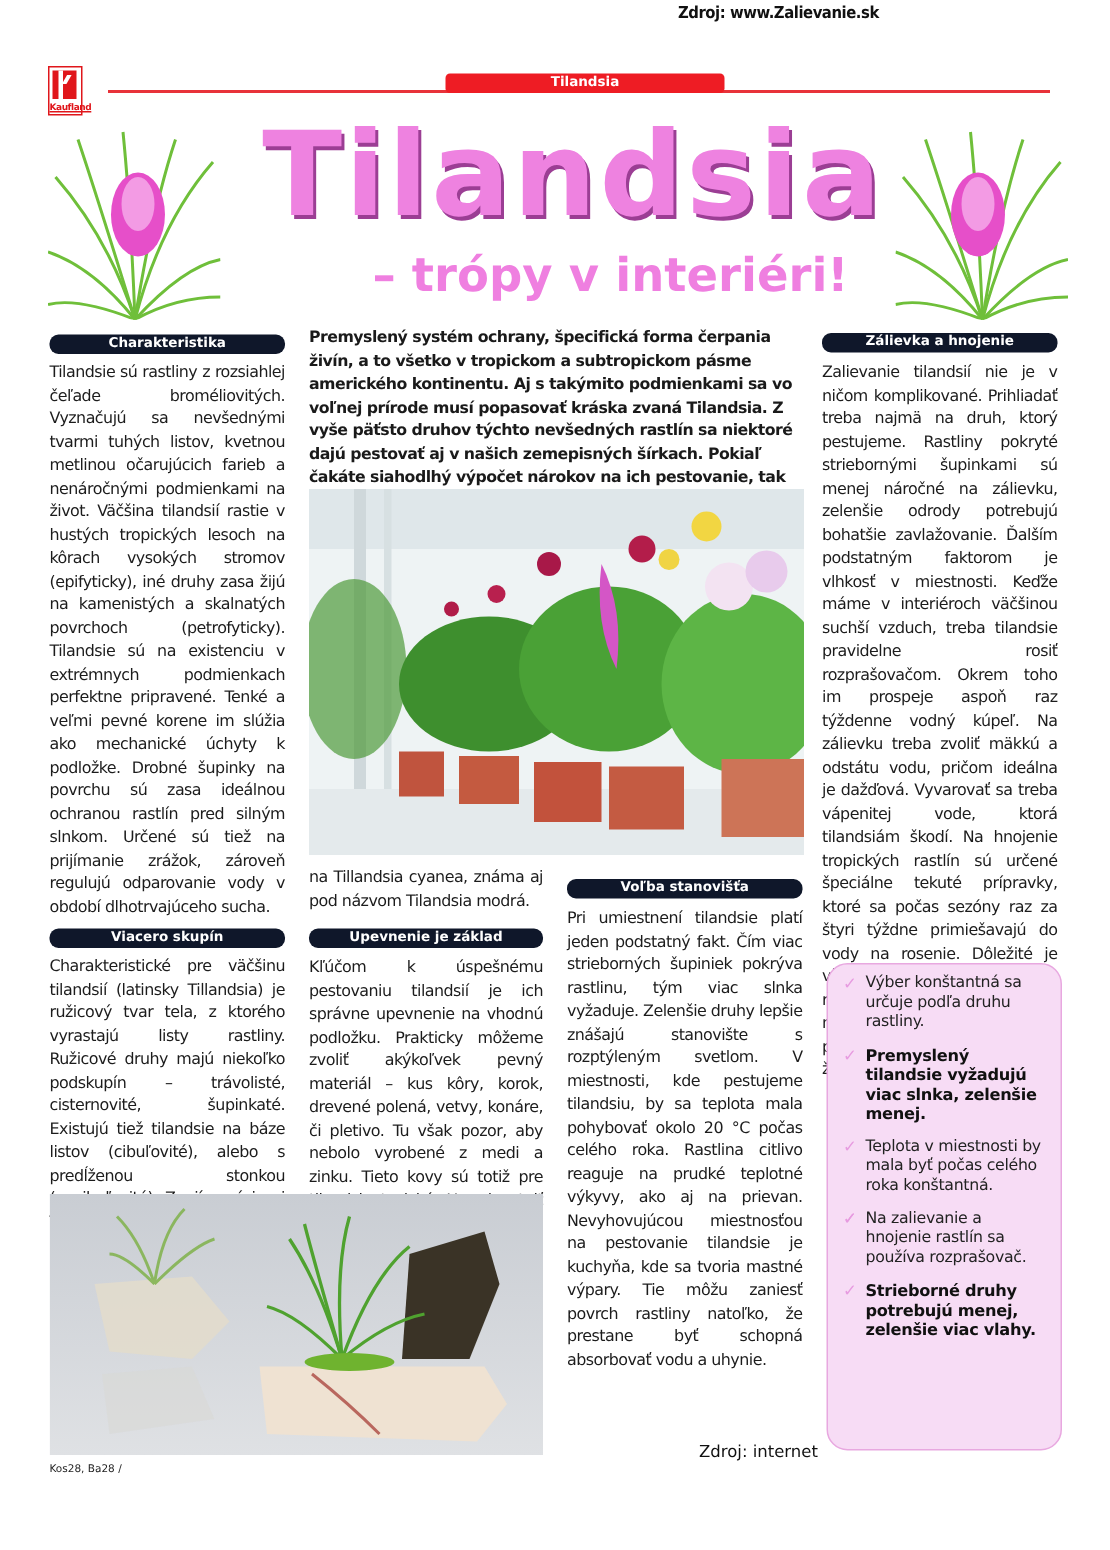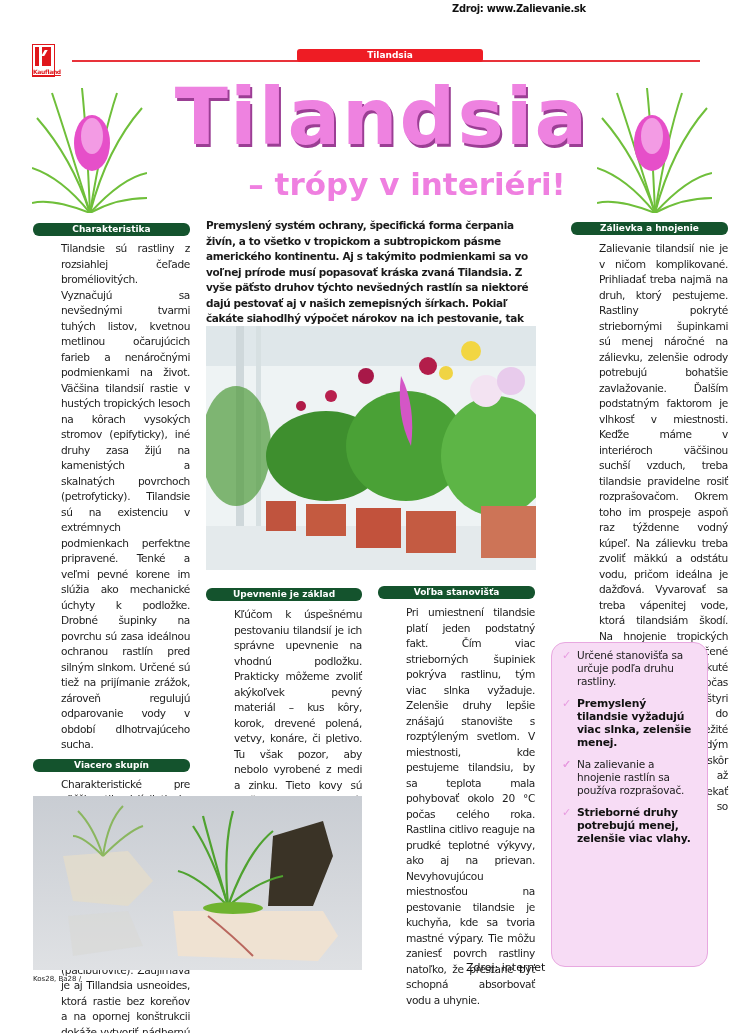--- a/index.html
+++ b/index.html
@@ -17,33 +17,33 @@
   .rule { position: absolute; left: 72px; right: 40px; top: 60px; height: 1.5px; background: #e8323a; }
   .section-pill { position: absolute; left: 297px; top: 49px; width: 186px; height: 13px; background: #ee1c24; border-radius: 3px; color: #fff; font-size: 9px; font-weight: bold; text-align: center; line-height: 13px; }
 
   .hero { position: absolute; left: 32px; top: 78px; width: 680px; height: 135px; }
   .plant { position: absolute; top: 0; width: 115px; height: 135px; }
   .plant.left { left: 0; }
   .plant.right { right: 0; }
   .title { position: absolute; left: 100px; top: -6px; width: 500px; text-align: center; font-family: "DejaVu Sans", sans-serif; font-weight: bold; font-size: 78px; letter-spacing: 2px; color: #ee82e0; text-shadow: 2px 3px 0 #9b3e94; }
   .subtitle { position: absolute; left: 200px; top: 88px; width: 350px; text-align: center; font-weight: bold; font-size: 31px; color: #ef7fe0; }
 
-  .head-pill { height: 13px; background: #14532d; border-radius: 6px; color: #fff; font-size: 9px; font-weight: bold; text-align: center; line-height: 13px; margin: 0 0 6px 0; }
-  .body-text { font-size: 10.6px; line-height: 15.5px; text-align: justify; color: #1c1c1c; font-family: "DejaVu Sans", sans-serif; letter-spacing: -0.35px; margin-left: 28px; }
+  .head-pill { height: 13px; background: #0f172a; border-radius: 6px; color: #fff; font-size: 9px; font-weight: bold; text-align: center; line-height: 13px; margin: 0 0 6px 0; }
+  .body-text { font-size: 10.6px; line-height: 15.5px; text-align: justify; color: #1c1c1c; font-family: "DejaVu Sans", sans-serif; letter-spacing: -0.35px; }
 
   .col1 { position: absolute; left: 33px; top: 223px; width: 157px; }
   .col1 .head-pill { margin-bottom: 5px; }
   .col2-intro { position: absolute; left: 206px; top: 218px; width: 329px; font-size: 10.5px; line-height: 15.5px; font-weight: bold; text-align: left; letter-spacing: -0.35px; }
 
   .photo1 { position: absolute; left: 206px; top: 326px; width: 330px; height: 244px; overflow: hidden; }
   .photo2 { position: absolute; left: 33px; top: 796px; width: 329px; height: 174px; overflow: hidden; }
 
   .col2b { position: absolute; left: 206px; top: 578px; width: 156px; }
   .col3b { position: absolute; left: 378px; top: 578px; width: 157px; }
-  .col4 { position: absolute; left: 571px; top: 222px; width: 157px; }
+  .col4 { position: absolute; left: 548px; top: 222px; width: 157px; }
 
   .source-bottom { position: absolute; left: 466px; top: 961px; font-size: 11px; color: #111; }
   .page-id { position: absolute; left: 33px; top: 975px; font-size: 7px; color: #222; }
 
   .tips-box { position: absolute; left: 551px; top: 642px; width: 157px; height: 325px; background: #f7dcf5; border: 1.5px solid #e8a8e0; border-radius: 14px; padding: 6px 8px 0 8px; }
   .tips-title { text-align: center; font-weight: bold; font-size: 14px; line-height: 16px; color: #e57fda; margin-bottom: 10px; }
   .tip { position: relative; padding-left: 17px; font-size: 10.5px; line-height: 13px; margin-bottom: 9px; color: #222; letter-spacing: -0.2px; }
   .tip.bold { font-weight: bold; font-size: 10.8px; color: #111; }
   .tip .check { position: absolute; left: 2px; top: 0; color: #e79be0; font-size: 11px; }
 </style>
@@ -125,20 +125,21 @@
     <circle cx="265" cy="25" r="10" fill="#f2d642"></circle>
     <circle cx="222" cy="40" r="9" fill="#b31d4a"></circle>
     <circle cx="240" cy="47" r="7" fill="#f0d444"></circle>
     <circle cx="160" cy="50" r="8" fill="#a81848"></circle>
     <circle cx="125" cy="70" r="6" fill="#b8204e"></circle>
     <circle cx="95" cy="80" r="5" fill="#b01b48"></circle>
   </svg>
 </div>
 
 <div class="col2b">
+  <p class="body-text">na Tillandsia cyanea, známa aj pod názvom Tilandsia modrá.</p>
   <div class="head-pill" style="margin-top:10px">Upevnenie je základ</div>
   <p class="body-text">Kľúčom k úspešnému pestovaniu tilandsií je ich správne upevnenie na vhodnú podložku. Prakticky môžeme zvoliť akýkoľvek pevný materiál – kus kôry, korok, drevené polená, vetvy, konáre, či pletivo. Tu však pozor, aby nebolo vyrobené z medi a zinku. Tieto kovy sú totiž pre tilandsie toxické. Uprednostniť treba hliníkové ma-</p>
 </div>
 
 <div class="col3b">
   <div class="head-pill" style="margin-top:8px">Voľba stanovišťa</div>
   <p class="body-text">Pri umiestnení tilandsie platí jeden podstatný fakt. Čím viac strieborných šupiniek pokrýva rastlinu, tým viac slnka vyžaduje. Zelenšie druhy lepšie znášajú stanovište s rozptýleným svetlom. V miestnosti, kde pestujeme tilandsiu, by sa teplota mala pohybovať okolo 20 °C počas celého roka. Rastlina citlivo reaguje na prudké teplotné výkyvy, ako aj na prievan. Nevyhovujúcou miestnosťou na pestovanie tilandsie je kuchyňa, kde sa tvoria mastné výpary. Tie môžu zaniesť povrch rastliny natoľko, že prestane byť schopná absorbovať vodu a uhynie.</p>
 </div>
 
 <div class="photo2">
@@ -172,22 +173,22 @@
     <ellipse cx="200" cy="112" rx="30" ry="6" fill="#6fb32f"></ellipse>
   </svg>
 </div>
 
 <div class="col4">
   <div class="head-pill">Zálievka a hnojenie</div>
   <p class="body-text">Zalievanie tilandsií nie je v ničom komplikované. Prihliadať treba najmä na druh, ktorý pestujeme. Rastliny pokryté striebornými šupinkami sú menej náročné na zálievku, zelenšie odrody potrebujú bohatšie zavlažovanie. Ďalším podstatným faktorom je vlhkosť v miestnosti. Keďže máme v interiéroch väčšinou suchší vzduch, treba tilandsie pravidelne rosiť rozprašovačom. Okrem toho im prospeje aspoň raz týždenne vodný kúpeľ. Na zálievku treba zvoliť mäkkú a odstátu vodu, pričom ideálna je dažďová. Vyvarovať sa treba vápenitej vode, ktorá tilandsiám škodí. Na hnojenie tropických rastlín sú určené špeciálne tekuté prípravky, ktoré sa počas sezóny raz za štyri týždne primiešavajú do vody na rosenie. Dôležité je však pred každým hnojením rastlinu najskôr dôkladne navlhčiť a až následne postriekať vodou zmiešanou so živinami.</p>
 </div>
 
 <div class="tips-box">
-  <div class="tip"><span class="check">✓</span><span>Určené stanovišťa sa určuje podľa druhu rastliny.</span></div>
+  <div class="tip"><span class="check">✓</span><span>Výber konštantná sa určuje podľa druhu rastliny.</span></div>
   <div class="tip bold"><span class="check">✓</span><span>Premyslený tilandsie vyžadujú viac slnka, zelenšie menej.</span></div>
-  <div class="tip"><span class="check">✓</span></div>
+  <div class="tip"><span class="check">✓</span><span>Teplota v miestnosti by mala byť počas celého roka konštantná.</span></div>
   <div class="tip bold"><span class="check">✓</span></div>
   <div class="tip"><span class="check">✓</span><span>Na zalievanie a hnojenie rastlín sa používa rozprašovač.</span></div>
   <div class="tip bold"><span class="check">✓</span><span>Strieborné druhy potrebujú menej, zelenšie viac vlahy.</span></div>
 </div>
 
 <div class="source-bottom">Zdroj: internet</div>
 <div class="page-id">Kos28, Ba28 /</div>
 
 </body></html>

